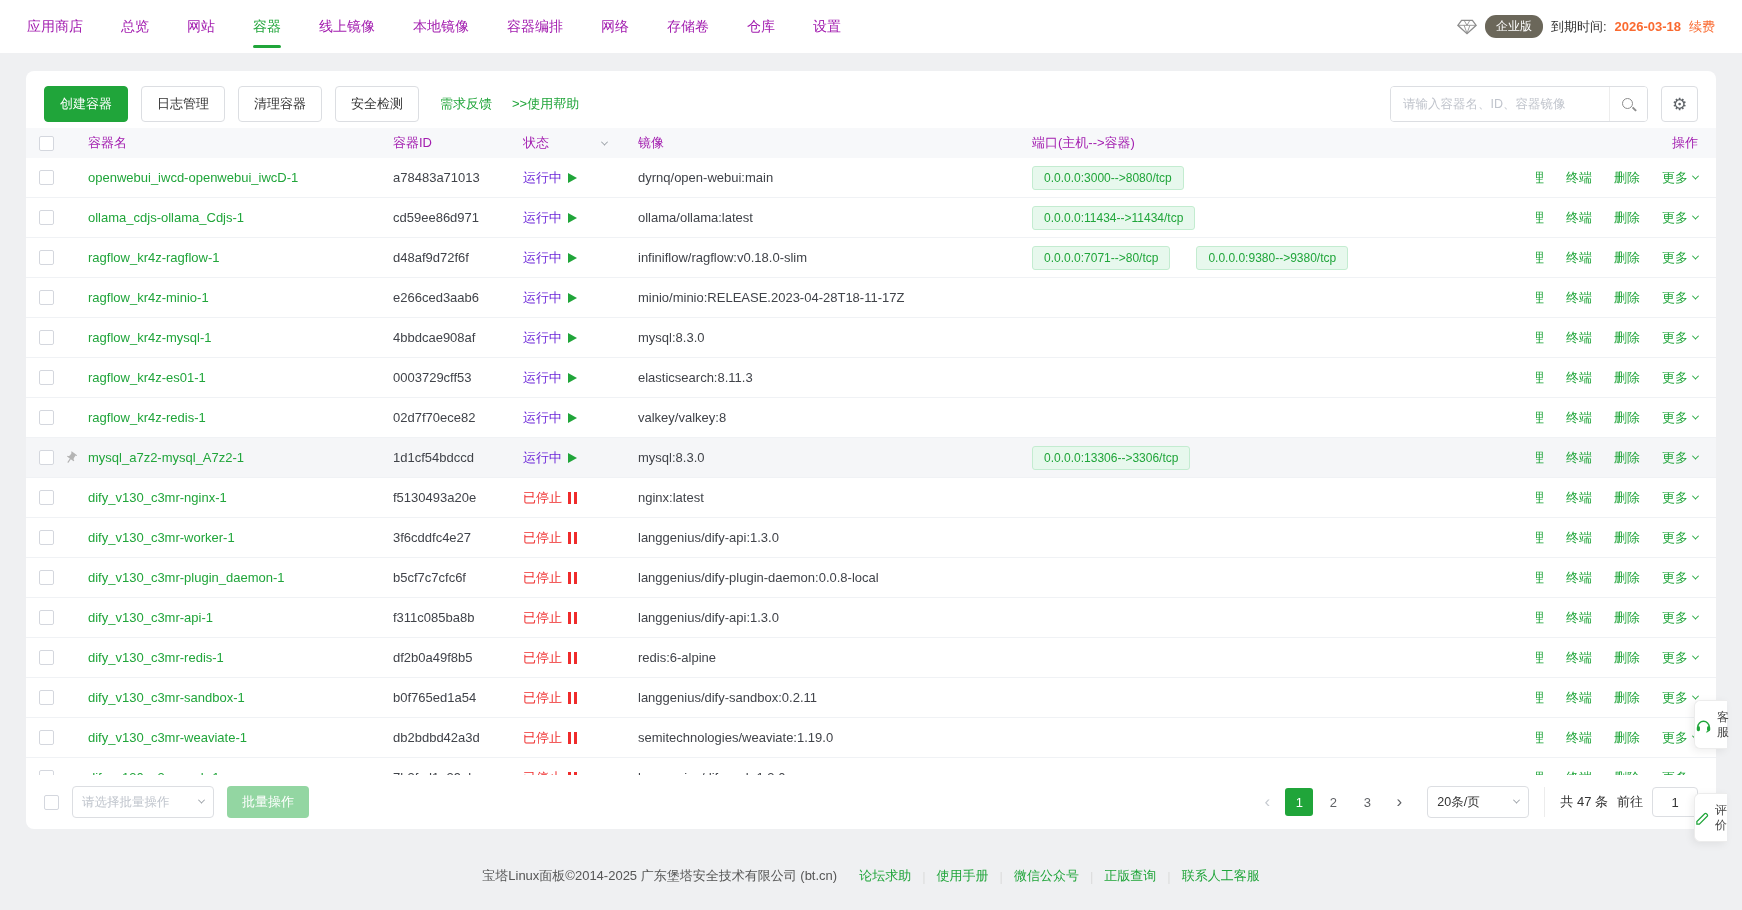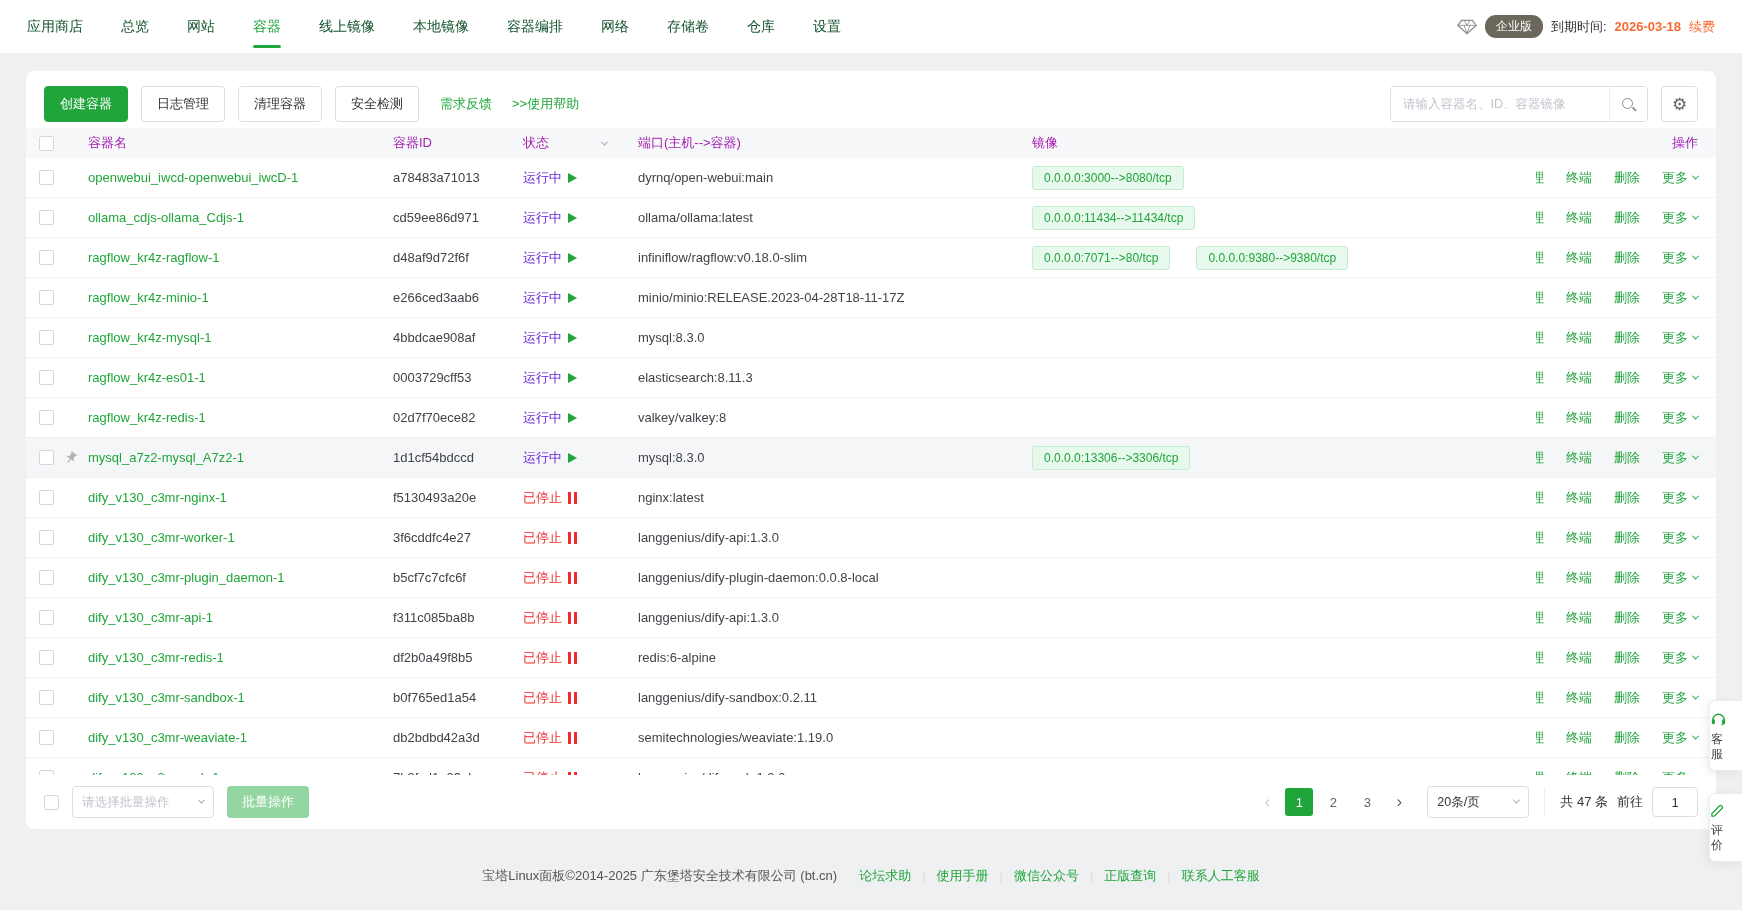--- a/index.html
+++ b/index.html
@@ -12,21 +12,21 @@
   }
   a { text-decoration: none; cursor: pointer; }
 
   
   .topnav {
     height: 53px; background: #fff;
     display: flex; align-items: center; padding: 0 27px;
   }
   .nav-items { display: flex; gap: 38px; height: 100%; align-items: center; }
   .nav-item {
-    font-size: 14px; color: #14532d; position: relative;
+    font-size: 14px; color: #a21caf; position: relative;
     height: 100%; display: flex; align-items: center;
   }
   .nav-item.active { color: #20a53a; }
   .nav-item.active::after {
     content: ""; position: absolute; bottom: 5px; left: 50%;
     transform: translateX(-50%); width: 28px; height: 3px;
     background: #20a53a; border-radius: 2px;
   }
   .license { margin-left: auto; display: flex; align-items: center; gap: 8px; font-size: 13px; }
   .ent-badge {
@@ -163,24 +163,24 @@
   
   .footer {
     margin-top: 38px; display: flex; justify-content: center; align-items: center;
     gap: 22px; font-size: 13px; color: #555;
   }
   .footer-link { color: #20a53a; }
   .sep { color: #dcdcdc; }
 
   
   .float-box {
-    position: absolute; right: 0; width: 33px; background: #fff;
+    position: absolute; right: 15px; width: 33px; background: #fff;
     border: 1px solid #ececec; border-right: none; border-radius: 6px 0 0 6px;
     box-shadow: -2px 2px 8px rgba(0,0,0,.07);
-    display: flex; flex-direction: column; 
+    display: flex; align-items: center;
     padding: 9px 0 8px; gap: 5px; cursor: pointer;
   }
   #float-service { top: 700px; }
   #float-review { top: 793px; }
   .v-label {
     width: 14px; word-break: break-all; line-height: 1.25;
     font-size: 12px; color: #444; text-align: center;
   }
 </style>
 </head>
@@ -240,22 +240,22 @@
         <span class="checkbox"></span>
       </div>
     <div class="cell">容器名</div>
     <div class="cell">容器ID</div>
     <div class="cell">
       <span class="th-status">
         <span>状态</span>
         <span class="caret-down"></span>
       </span>
     </div>
+    <div class="cell">镜像</div>
     <div class="cell">端口(主机--&gt;容器)</div>
-    <div class="cell">镜像</div>
     <div class="cell cell-actions-h">操作</div>
   </div>
 
   <div class="tbody">
       <div class="trow row">
     <div class="cell cell-check">
       <span class="checkbox"></span>
       <span class="pin" style="visibility: hidden;">
         <svg width="14" height="14" viewBox="0 0 24 24" style="transform:rotate(35deg);">
           <path fill="#b4b4b4" d="M16 9V4h1a1 1 0 0 0 0-2H7a1 1 0 0 0 0 2h1v5c0 1.66-1.34 3-3 3v2h5.97v7l1 1 1-1v-7H19v-2c-1.66 0-3-1.34-3-3z"></path>

